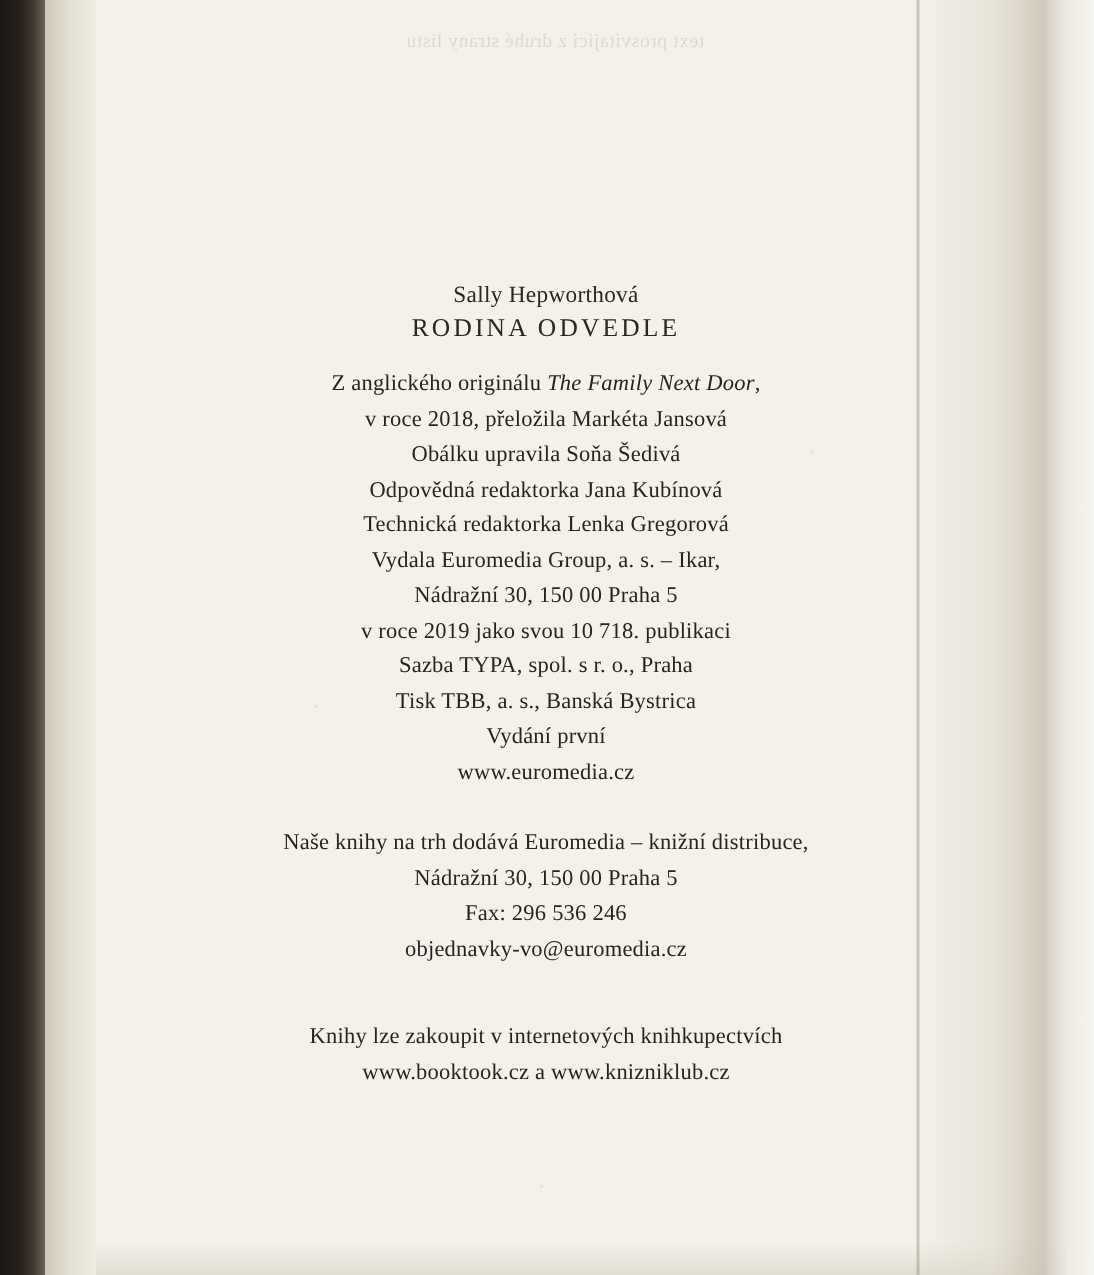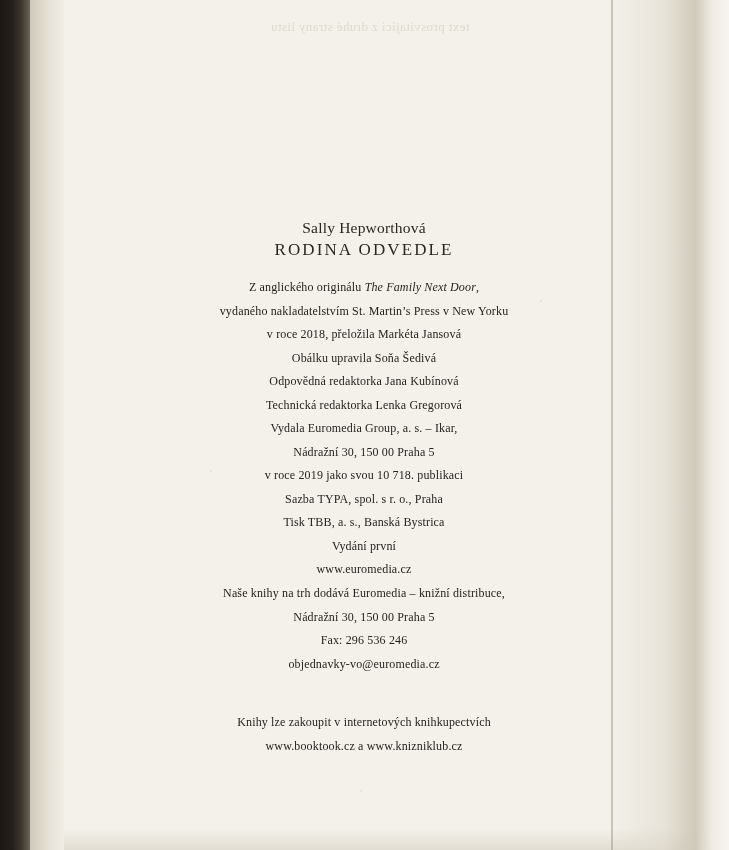--- a/index.html
+++ b/index.html
@@ -97,24 +97,23 @@
     position: absolute;
     left: 64px;
     top: 0;
     width: 600px;
     height: 850px;
     color: #2a2722;
   }
 
   .block {
     text-align: center;
-    margin-top: 31px;
   }
   .line {
-    font-size: 12px;
+    font-size: 15px;
     line-height: 23.5px;
     letter-spacing: .15px;
     color: #262320;
   }
   .line .ital { font-style: italic; }
 
   .author {
     position: absolute;
     top: 188px;
     left: 0;
@@ -176,21 +175,20 @@
   <div class="content">
 
     <div class="block author">Sally Hepworthová</div>
 
     <div class="block booktitle">RODINA ODVEDLE</div>
 
     <div class="block imprint">
       <div class="line">
         <span>Z anglického originálu </span><span class="ital">The Family Next Door</span><span>,</span>
       </div>
-      <div class="line">vydaného nakladatelstvím St. Martin’s Press v New Yorku</div>
       <div class="line">v roce 2018, přeložila Markéta Jansová</div>
       <div class="line">Obálku upravila Soňa Šedivá</div>
       <div class="line">Odpovědná redaktorka Jana Kubínová</div>
       <div class="line">Technická redaktorka Lenka Gregorová</div>
       <div class="line">Vydala Euromedia Group, a. s. – Ikar,</div>
       <div class="line">Nádražní 30, 150 00 Praha 5</div>
       <div class="line">v roce 2019 jako svou 10 718. publikaci</div>
       <div class="line">Sazba TYPA, spol. s r. o., Praha</div>
       <div class="line">Tisk TBB, a. s., Banská Bystrica</div>
       <div class="line">Vydání první</div>

